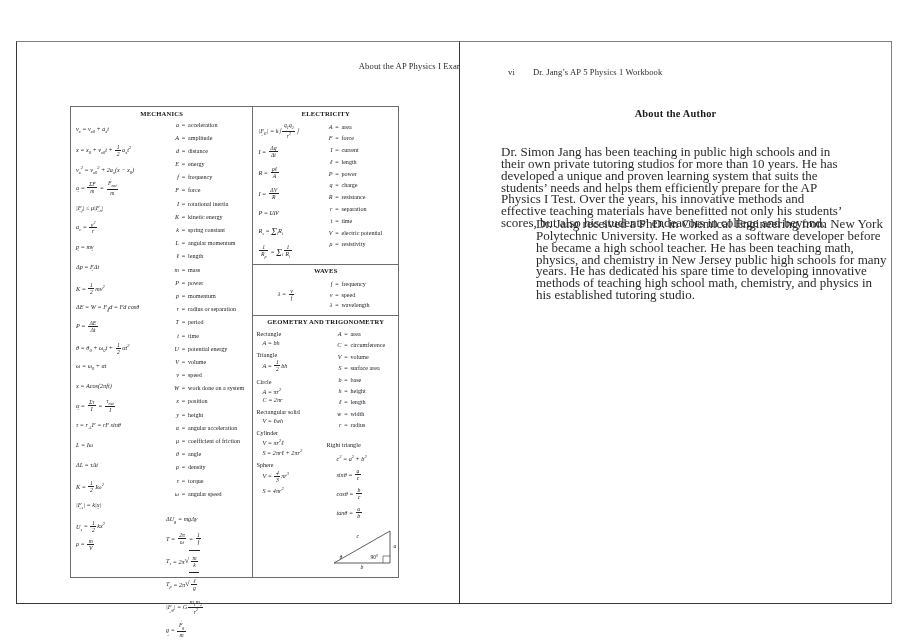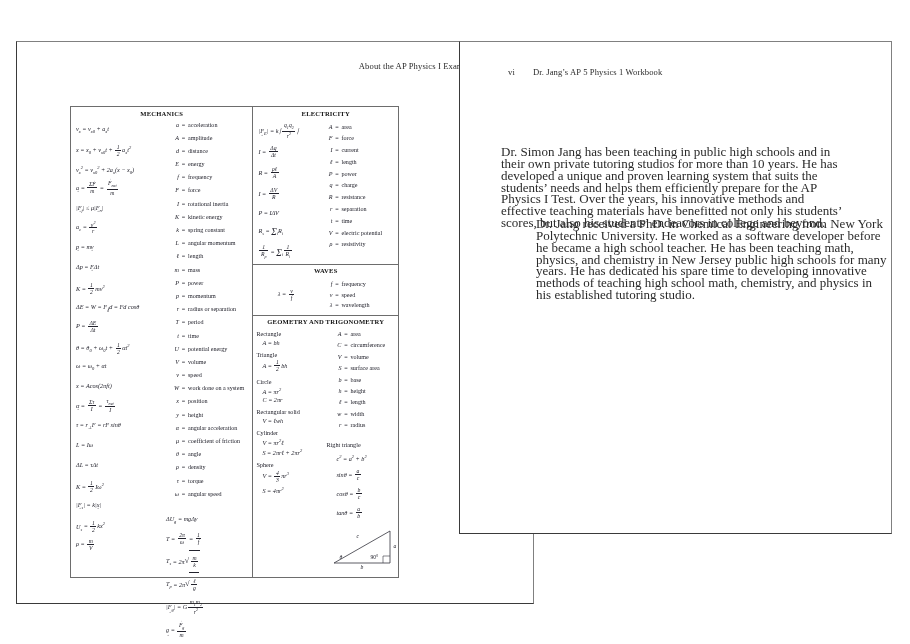--- a/index.html
+++ b/index.html
@@ -18,21 +18,21 @@
 
   
   .page {
     position: absolute;
     background: #ffffff;
     border: 1px solid #808080;
     border-left-color: #3a3a3a;
     border-bottom-color: #3a3a3a;
   }
   #page-left  { left: 16px;  top: 41px; width: 518px; height: 563px; }
-  #page-right { left: 459px; top: 41px; width: 433px; height: 493px; }
+  #page-right { left: 459px; top: 41px; width: 433px; height: 563px; }
 
   
   .runhead {
     position: absolute;
     font-size: 8.6px;
     color: #2b2b2b;
     white-space: nowrap;
     letter-spacing: .1px;
   }
   #runhead-left  { right: 37px; top: 19px; }
@@ -686,18 +686,19 @@
       </div>
     </div>
   </div>
 
   <div class="page" id="page-right">
 
     <div class="runhead" id="runhead-right">
       <span class="folio">vi</span><span>Dr. Jang’s AP 5 Physics 1 Workbook</span>
     </div>
 
+    <div id="about-title">About the Author</div>
 
     <p class="bodypara" id="para-1">Dr. Simon Jang has been teaching in public high schools and in their own private tutoring studios for more than 10 years. He has developed a unique and proven learning system that suits the students’ needs and helps them efficiently prepare for the AP Physics I Test. Over the years, his innovative methods and effective teaching materials have benefitted not only his students’ scores, but also his students’ endeavors in college and beyond.</p>
     <p class="bodypara" id="para-2">Dr. Jang received a PhD. in Chemical Engineering from New York Polytechnic University. He worked as a software developer before he became a high school teacher. He has been teaching math, physics, and chemistry in New Jersey public high schools for many years.  He has dedicated his spare time to developing innovative methods of teaching high school math, chemistry, and physics in his established tutoring studio.</p>
   </div>
 
 </div>
 
 </body></html>

